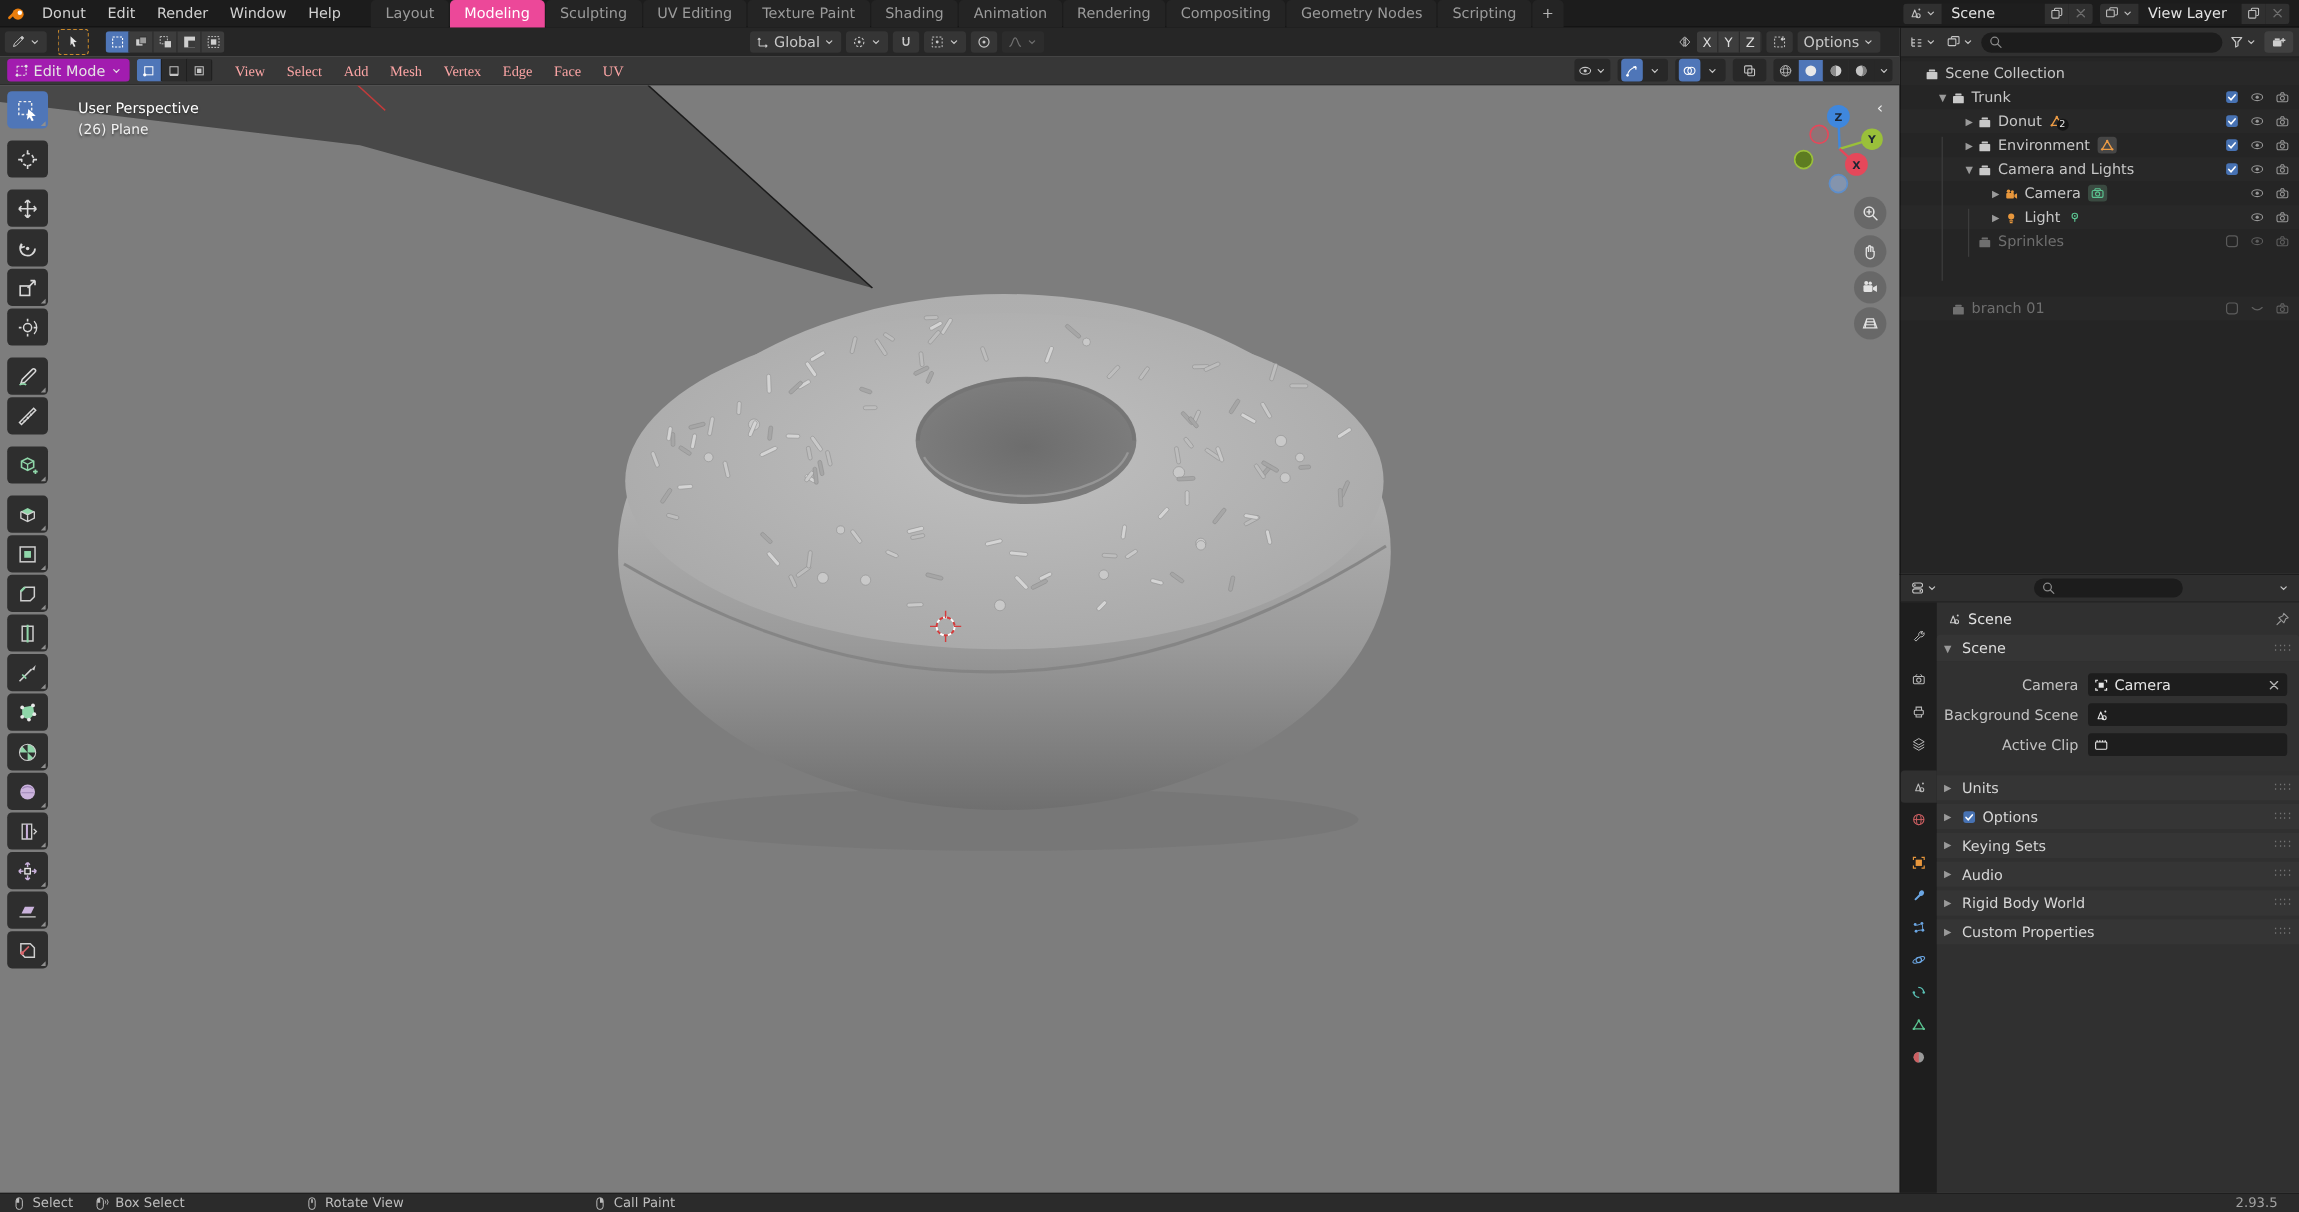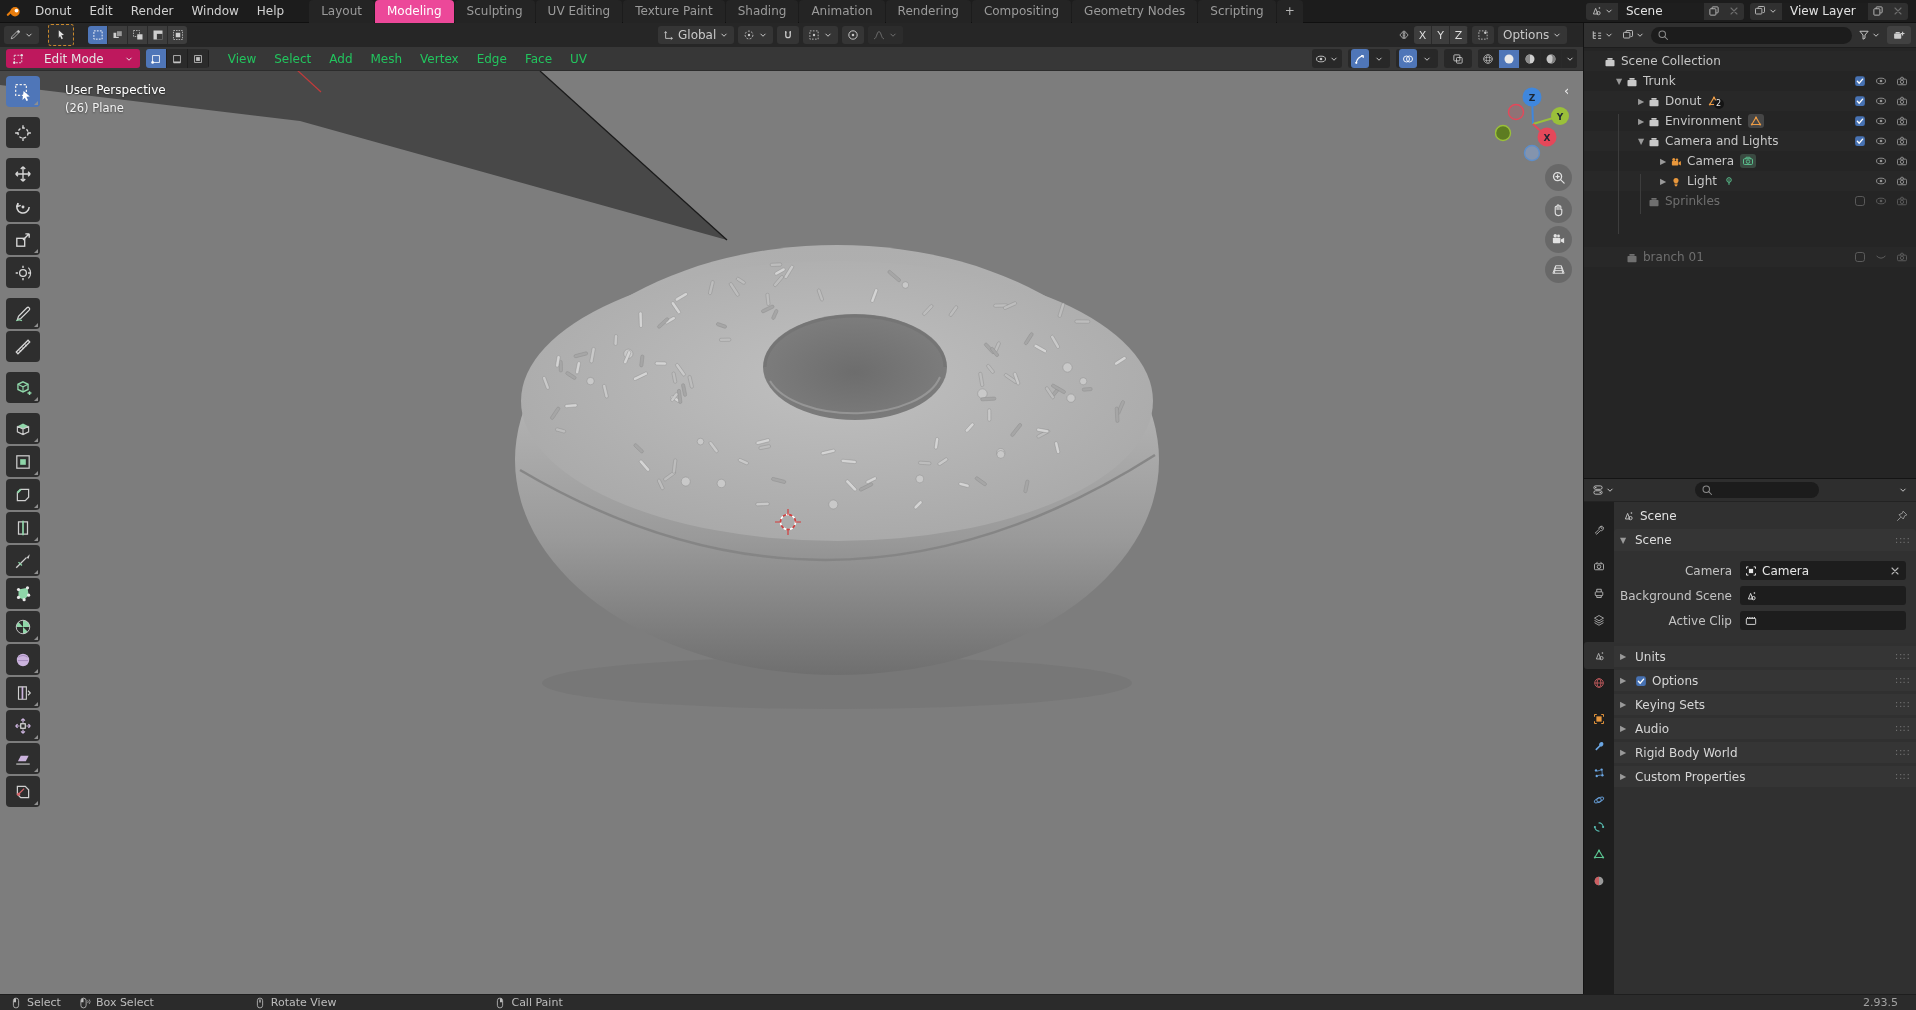--- a/index.html
+++ b/index.html
@@ -35,26 +35,26 @@
   .seg{width:19px;height:18px;display:flex;align-items:center;justify-content:center;background:#3d3d3d;border-right:1px solid #2a2a2a;color:#cfcfcf;}
   .seg:last-child{border-right:none;}
   .seg.on{background:#4f76b8;color:#fff;}
   #active-tool{width:24px;height:20px;border:1px dashed #c8882b;border-radius:3px;display:flex;align-items:center;justify-content:center;background:#2e2e2e;}
   .dis{opacity:.45;}
   .axbtn{width:17px;height:18px;display:flex;align-items:center;justify-content:center;background:#3d3d3d;border-right:1px solid #2a2a2a;color:#ddd;font-size:11px;}
 
   
   #vpheader{position:absolute;left:0;top:47px;width:1583px;height:24px;background:#373737;z-index:20;
             display:flex;align-items:center;border-bottom:1px solid #2c2c2c;box-sizing:border-box;}
-  #mode-pill{margin-left:6px;display:flex;align-items:center;gap:20px;background:#be185d;border-radius:3px;height:19px;padding:0 6px;color:#e4e4e4;}
+  #mode-pill{margin-left:6px;display:flex;align-items:center;gap:4px;background:#a21caf;border-radius:3px;height:19px;padding:0 6px;color:#e4e4e4;}
   #mode-btns{display:flex;margin-left:6px;border-radius:3px;overflow:hidden;}
   .mbtn{width:20px;height:19px;display:flex;align-items:center;justify-content:center;background:#2b2b2b;border-right:1px solid #1f1f1f;color:#c4c4c4;}
   .mbtn.on{background:#4f76b8;color:#fff;}
   #vp-menus{display:flex;margin-left:10px;}
-  .vp-menu{padding:0 9px;line-height:24px;color:#22c55e;}
+  .vp-menu{padding:0 9px;line-height:24px;color:#fca5a5;font-family:Liberation Serif, serif;}
   #vph-right{position:absolute;right:6px;top:2px;display:flex;align-items:center;gap:6px;}
   .vbtn{display:flex;align-items:center;height:19px;background:#282828;border-radius:3px;padding:0 3px;gap:2px;color:#c6c6c6;}
   .vbtn .half{display:flex;align-items:center;height:19px;padding:0 3px;}
   .half.on{background:#4f76b8;border-radius:3px;color:#fff;}
   .shadegrp{display:flex;height:19px;border-radius:3px;overflow:hidden;background:#282828;align-items:center;}
   .shadegrp .seg{background:#282828;width:20px;}
   .shadegrp .seg.on{background:#4f76b8;}
 
   
   #canvas{position:absolute;left:0;top:71px;width:1583px;height:923px;overflow:hidden;}
@@ -260,21 +260,21 @@
             </svg>
           </div>
         <div class="seg">
             <svg class="ic sm" viewBox="0 0 16 16">
               <rect x="2" y="2" width="12" height="12" stroke="#cfcfcf" stroke-width="1" fill="none" stroke-dasharray="2 1.4"></rect>
               <rect x="5" y="5" width="6" height="6" fill="#cfcfcf"></rect>
             </svg>
           </div>
       </div>
     </div>
-    <div class="tr-abs" style="left:658px;align-items:center;">
+    <div class="tr-abs" style="left:625px;align-items:center;">
       <div class="btn pill">
         <svg class="ic sm" viewBox="0 0 16 16">
             <path d="M3.5 12.5V3.5M3.5 3.5L2 5.5M3.5 3.5L5 5.5M3.5 12.5h9M12.5 12.5l-2-1.5M12.5 12.5l-2 1.5" stroke="currentColor" stroke-width="1.2" fill="none"></path>
           </svg>
         <span>Global</span>
         <svg class="ic xs" viewBox="0 0 16 16">
             <path d="M4.5 6.5L8 10l3.5-3.5" stroke="currentColor" stroke-width="1.6" fill="none" stroke-linecap="round"></path>
           </svg>
       </div>
       <div class="btn pill">

